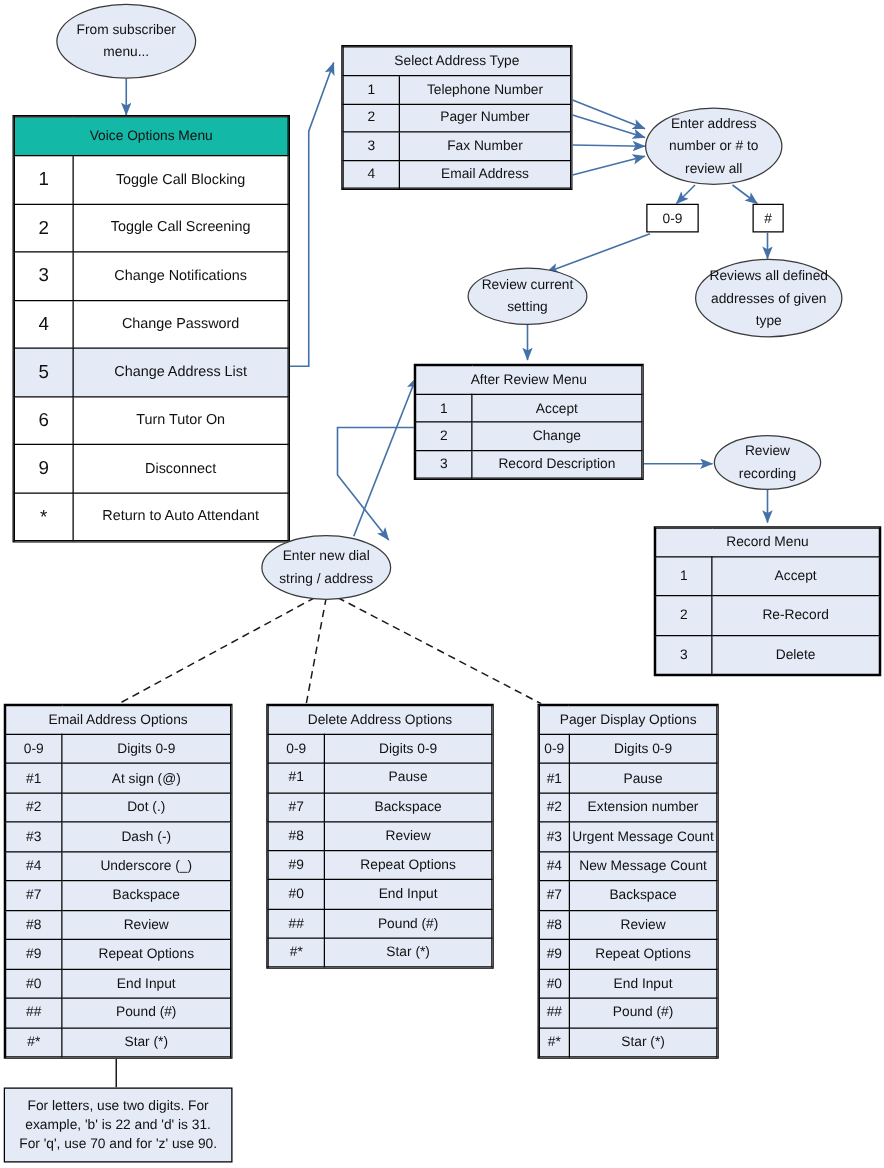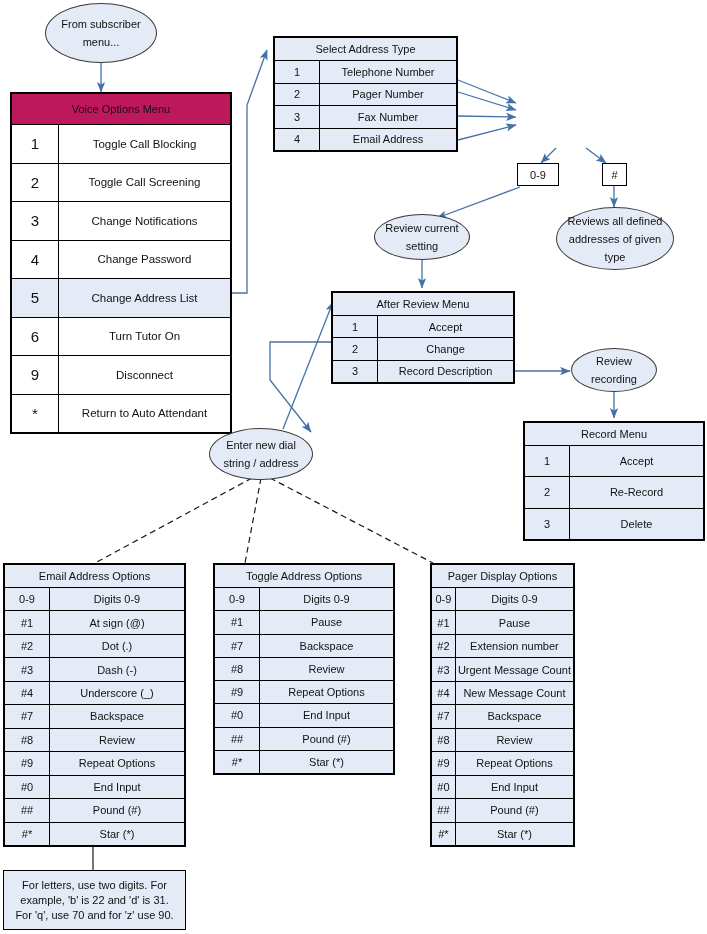--- a/index.html
+++ b/index.html
@@ -152,21 +152,21 @@
   </svg>
 
   <div class="ellipse" style="left:45px; top:3px; width:112px; height:60px;">
     <span>From subscriber menu...</span>
   </div>
 
   <div class="menu-table vom" style="left:10px; top:92px; width:222px; height:342px;">
     <table>
       <tbody>
         <tr class="white">
-            <td class="title" colspan="2" style="background:#be185d;height:30px;">Voice Options Menu</td>
+            <td class="title" colspan="2" style="background:#14b8a6;height:30px;">Voice Options Menu</td>
           </tr>
         <tr class="white">
           <td class="key">1</td>
           <td class="lbl">Toggle Call Blocking</td>
         </tr>
         <tr class="white">
           <td class="key">2</td>
           <td class="lbl">Toggle Call Screening</td>
         </tr>
         <tr class="white">
@@ -216,20 +216,23 @@
           <td>Fax Number</td>
         </tr>
         <tr>
           <td class="key">4</td>
           <td>Email Address</td>
         </tr>
       </tbody>
     </table>
   </div>
 
+  <div class="ellipse" style="left:516px; top:86px; width:110px; height:62px;">
+    <span>Enter address number or # to review all</span>
+  </div>
 
   <div class="keybox" style="left:517px; top:163px; width:42px; height:23px;">
     <span>0-9</span>
   </div>
 
   <div class="keybox" style="left:602px; top:163px; width:25px; height:23px;">
     <span>#</span>
   </div>
 
   <div class="ellipse" style="left:374px; top:214px; width:96px; height:46px;">
@@ -343,21 +346,21 @@
           <td>Star (*)</td>
         </tr>
       </tbody>
     </table>
   </div>
 
   <div class="menu-table" style="left:213px; top:563px; width:182px; height:212px;">
     <table>
       <tbody>
         <tr>
-            <td class="title" colspan="2" style="height:22px;">Toggle Address Options</td>
+            <td class="title" colspan="2" style="height:22px;">Delete Address Options</td>
           </tr>
         <tr>
           <td class="key">0-9</td>
           <td>Digits 0-9</td>
         </tr>
         <tr>
           <td class="key">#1</td>
           <td>Pause</td>
         </tr>
         <tr>

